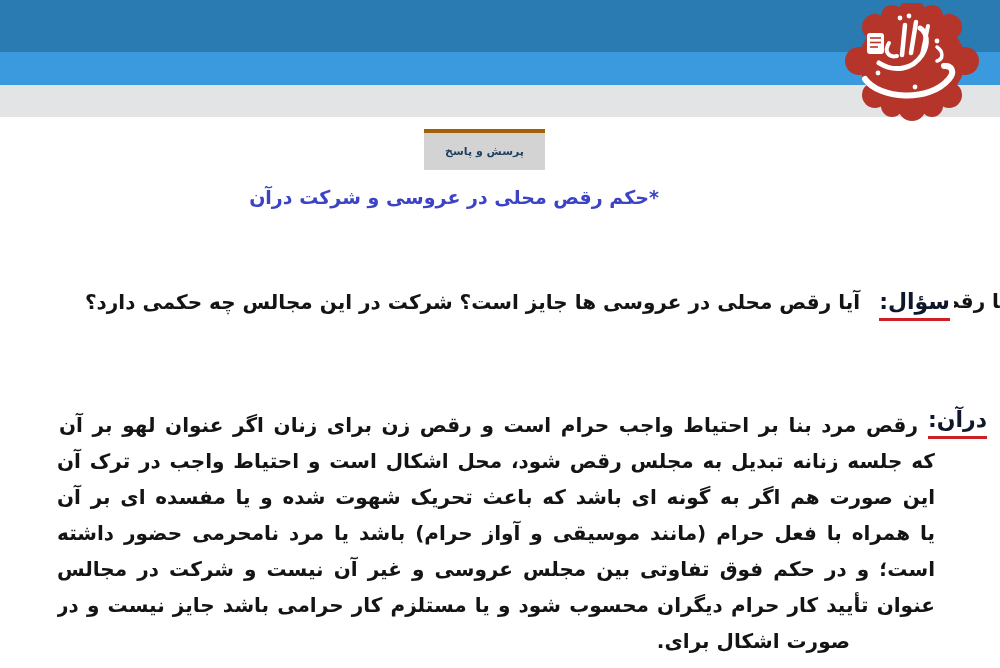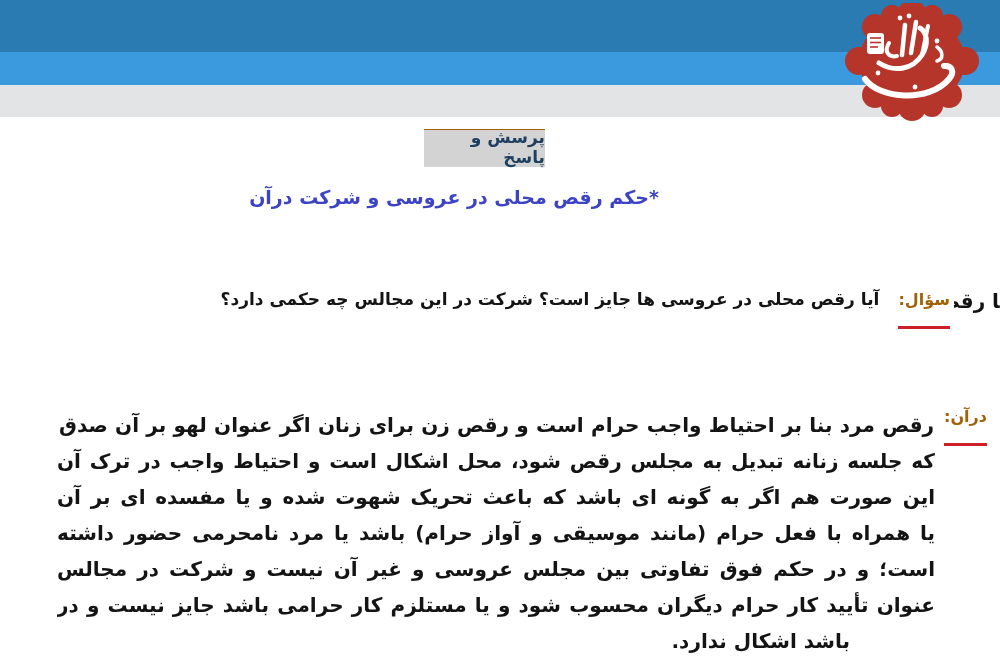--- a/index.html
+++ b/index.html
@@ -10,49 +10,49 @@
   }
   
   .band-dark{position:absolute;left:0;top:0;width:1000px;height:52px;background:#2b7bb3;}
   .band-light{position:absolute;left:0;top:52px;width:1000px;height:33px;background:#3b99dd;}
   .band-gray{position:absolute;left:0;top:85px;width:1000px;height:32px;background:#e3e4e6;}
   
   .seal{position:absolute;left:845px;top:3px;width:135px;height:118px;}
   
   .qa-tag{
     position:absolute;left:424px;top:129px;width:121px;height:37px;
-    background:#d3d3d3;border-top:1px solid #a16207;
-    display:flex;align-items:flex-end;justify-content:center;
-    color:#1e3f5f;font-size:17px;font-weight:bold;direction:rtl;
+    background:#d3d3d3;border-top:4px solid #a16207;
+    display:flex;align-items:center;justify-content:center;
+    color:#1e3f5f;font-size:11px;font-weight:bold;direction:rtl;
   }
   
   .subtitle{
     position:absolute;left:0;top:186px;width:908px;
     text-align:center;direction:rtl;
     color:#3c43c4;font-size:19px;font-weight:bold;
   }
   
   .question-row{
     position:absolute;top:289px;left:0;width:1000px;height:42px;
     direction:rtl;white-space:nowrap;
   }
   .q-fragment{
     position:absolute;right:-14px;top:0;width:60px;overflow:hidden;
     direction:rtl;color:#141414;font-size:20px;font-weight:bold;
   }
   .q-inner{
     position:absolute;right:50px;top:0;direction:rtl;text-align:right;
   }
   .red-label{
-    color:#a16207;font-size:16px;font-weight:bold;
-    border-bottom:3px solid #cd2026;padding-bottom:17px;
+    color:#0f172a;font-size:22px;font-weight:bold;
+    border-bottom:3px solid #cd2026;padding-bottom:3px;
     display:inline-block;line-height:1.2;
   }
   .q-text{
-    color:#141414;font-size:17px;font-weight:bold;margin-right:14px;
+    color:#141414;font-size:20px;font-weight:bold;margin-right:14px;
   }
   
   .answer{
     position:absolute;top:407px;left:57px;width:930px;direction:rtl;
   }
   .ans-row1{display:flex;direction:rtl;align-items:flex-start;height:36px;}
   .ans-row1 .red-label{margin-left:10px;flex:0 0 auto;}
   .ans-line{
     color:#141414;font-size:20px;font-weight:bold;line-height:36px;height:36px;
     text-align:justify;text-align-last:justify;direction:rtl;overflow:hidden;
@@ -131,14 +131,14 @@
 <div class="answer">
   <div class="ans-row1">
     <span class="red-label">درآن:</span>
     <div class="ans-line first">رقص مرد بنا بر احتیاط واجب حرام است و رقص زن برای زنان اگر عنوان لهو بر آن صدق کند، مثل این</div>
   </div>
   <div class="ans-line mid">که جلسه زنانه تبدیل به مجلس رقص شود، محل اشکال است و احتیاط واجب در ترک آن است؛ در غیر</div>
   <div class="ans-line mid">این صورت هم اگر به گونه ای باشد که باعث تحریک شهوت شده و یا مفسده ای بر آن مترتب شود و</div>
   <div class="ans-line mid">یا همراه با فعل حرام (مانند موسیقی و آواز حرام) باشد یا مرد نامحرمی حضور داشته باشد، حرام</div>
   <div class="ans-line mid">است؛ و در حکم فوق تفاوتی بین مجلس عروسی و غیر آن نیست و شرکت در مجالس رقص هم اگر به</div>
   <div class="ans-line mid">عنوان تأیید کار حرام دیگران محسوب شود و یا مستلزم کار حرامی باشد جایز نیست و در غیر این</div>
-  <div class="ans-line mid last">باشد اشکال ندارد.</div>
+  <div class="ans-line mid last">صورت اشکال برای.</div>
 </div>
 
 </body></html>

